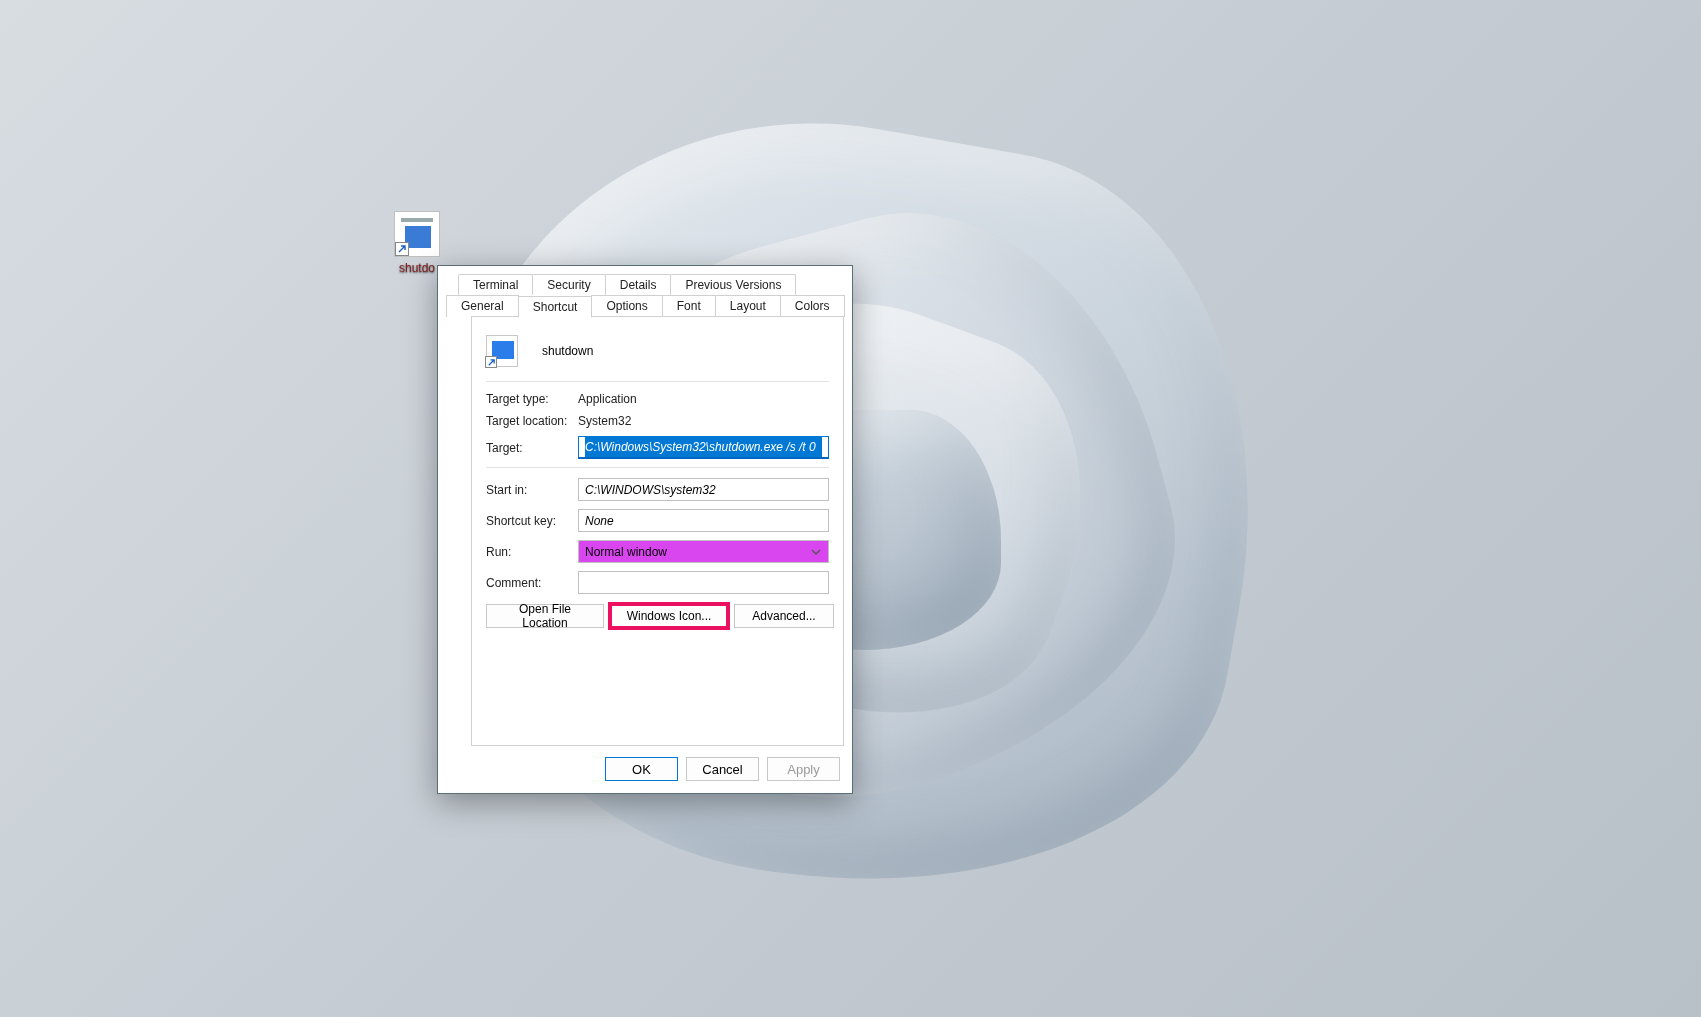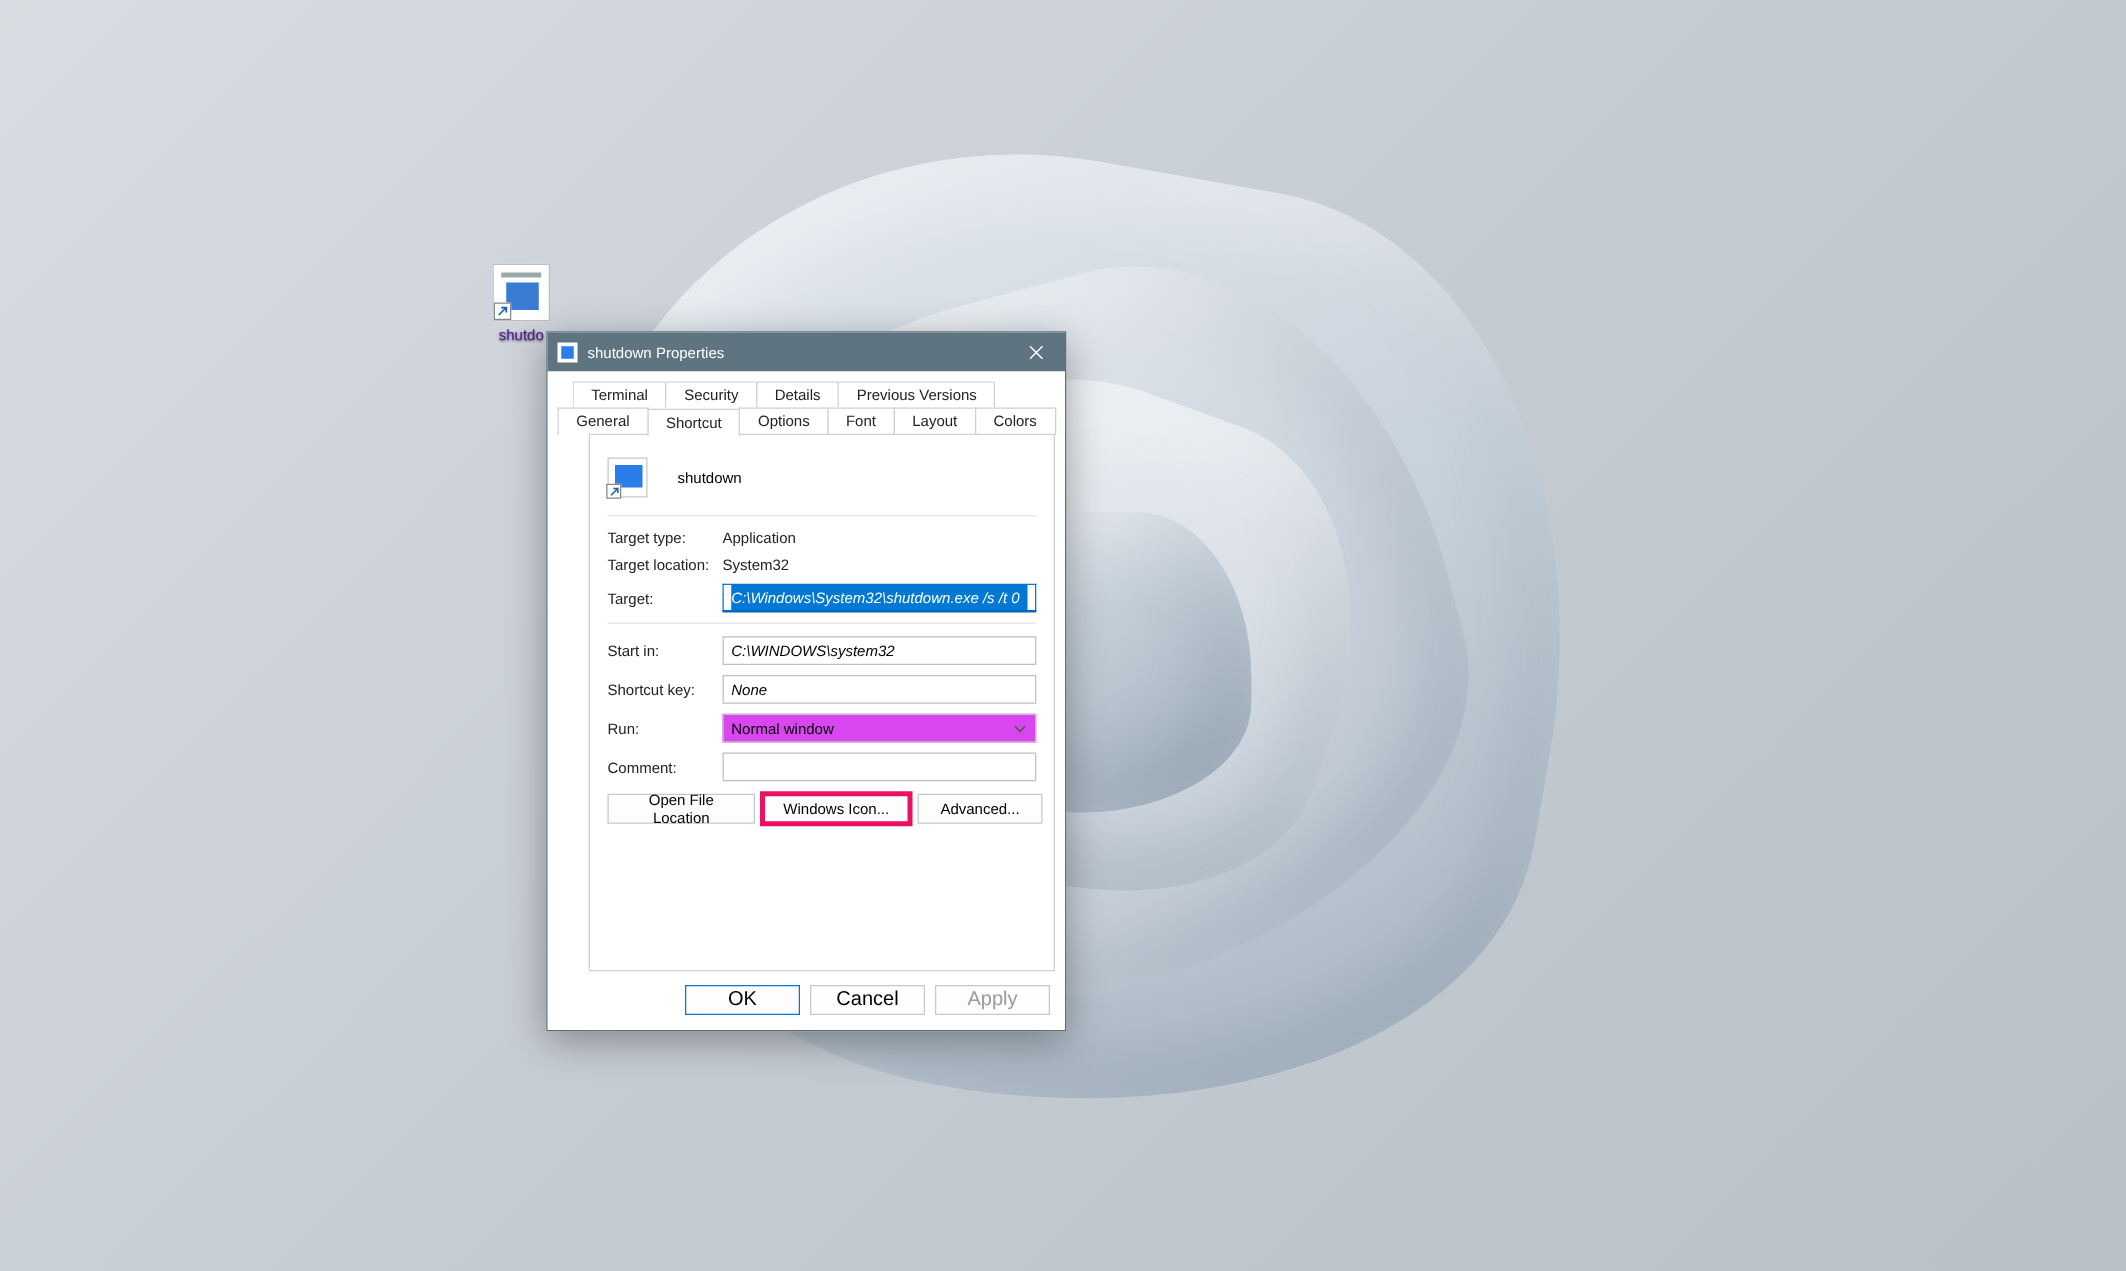--- a/index.html
+++ b/index.html
@@ -57,21 +57,21 @@
     }
     .shortcut-blue {
       position:absolute; top:14px; left:10px; width:26px; height:22px; background:#3a7bd5;
     }
     .shortcut-arrow-badge {
       position:absolute; bottom:0; left:0; width:14px; height:14px; background:#fff; border:1px solid #888;
       display:flex; align-items:center; justify-content:center;
     }
     .shortcut-arrow-badge svg { width:10px; height:10px; }
     .shortcut-label {
-      color:#4c1d95; font-size:12px; text-shadow:0 1px 2px rgba(0,0,0,0.7);
+      color:#7f1d1d; font-size:12px; text-shadow:0 1px 2px rgba(0,0,0,0.7);
       white-space: nowrap; overflow:hidden; width:60px;
     }
 
     
     .dialog {
       position: absolute;
       top: 265px;
       left: 437px;
       width: 416px;
       background: #fff;
@@ -178,21 +178,21 @@
     .btn.sm{ min-width:100px; }
     .btn.highlighted {
       outline:4px solid #ec1160;
       outline-offset:-2px;
     }
 
     .dialog-footer {
       display:flex; justify-content:flex-end; gap:8px; padding:10px 12px 12px;
     }
     .fbtn {
-      width:92px; height:24px; border:1px solid #c8c8c8; background:#fdfdfd; font-size:16px; cursor:pointer;
+      width:73px; height:24px; border:1px solid #c8c8c8; background:#fdfdfd; font-size:13px; cursor:pointer;
       display:flex; align-items:center; justify-content:center;
     }
     .fbtn.primary { border:1px solid #0078d4; }
     .fbtn.disabled { color:#9a9a9a; cursor:default; }
   </style>
 </head>
 <body>
 
 <div class="wallpaper-swirl">
   <div class="swirl-layer sl1"></div>
@@ -208,29 +208,20 @@
     <div class="shortcut-arrow-badge">
       <svg viewBox="0 0 10 10">
           <path d="M2 8 L8 2 M4 2 H8 V6" fill="none" stroke="#1560c0" stroke-width="1.4"></path>
         </svg>
     </div>
   </div>
   <div class="shortcut-label">shutdo</div>
 </div>
 
 <div class="dialog">
-  <div class="titlebar">
-    <div class="titlebar-icon"></div>
-    <div class="titlebar-title">shutdown Properties</div>
-    <div class="titlebar-close">
-      <svg viewBox="0 0 12 12">
-          <path d="M1 1 L11 11 M11 1 L1 11" fill="none"></path>
-        </svg>
-    </div>
-  </div>
 
   <div class="dialog-body">
     <div class="tabstrip">
       <div class="tab-row back">
         <div class="tab back-row">Terminal</div>
         <div class="tab back-row">Security</div>
         <div class="tab back-row">Details</div>
         <div class="tab back-row">Previous Versions</div>
       </div>
       <div class="tab-row front">

